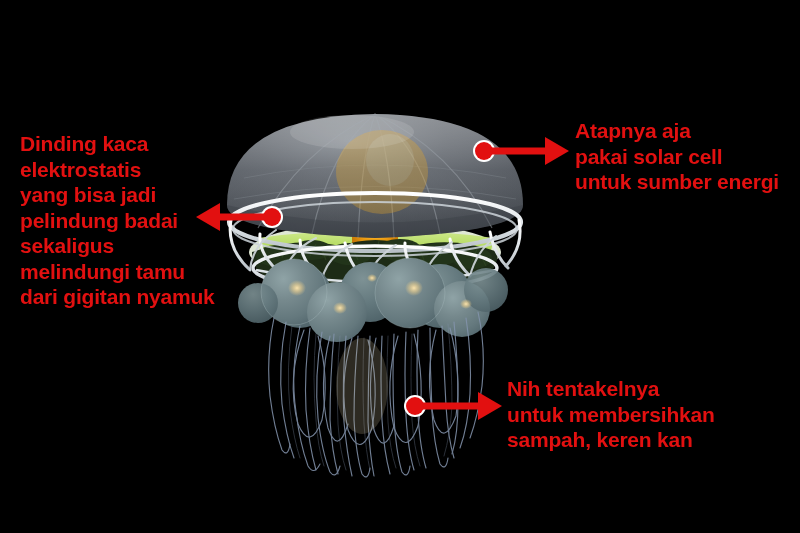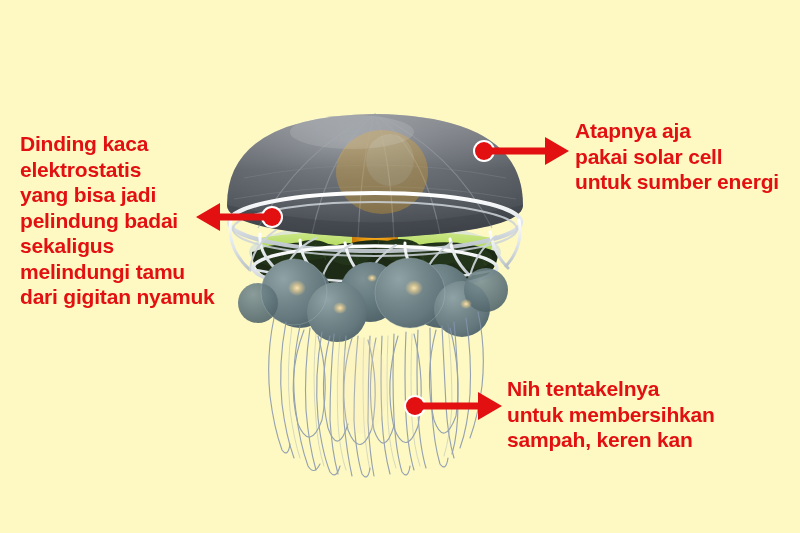--- a/index.html
+++ b/index.html
@@ -8,21 +8,21 @@
     padding: 0;
     background: #ffffff;
   }
   body {
     font-family: "Liberation Sans", "DejaVu Sans", sans-serif;
   }
   #stage {
     position: relative;
     width: 800px;
     height: 533px;
-    background: #fef9c3;
+    background: #000000;
     overflow: hidden;
   }
 
   
   .annotation {
     position: absolute;
     color: #e21010;
     font-family: "Liberation Sans", "DejaVu Sans", sans-serif;
     font-weight: bold;
     font-size: 21px;

